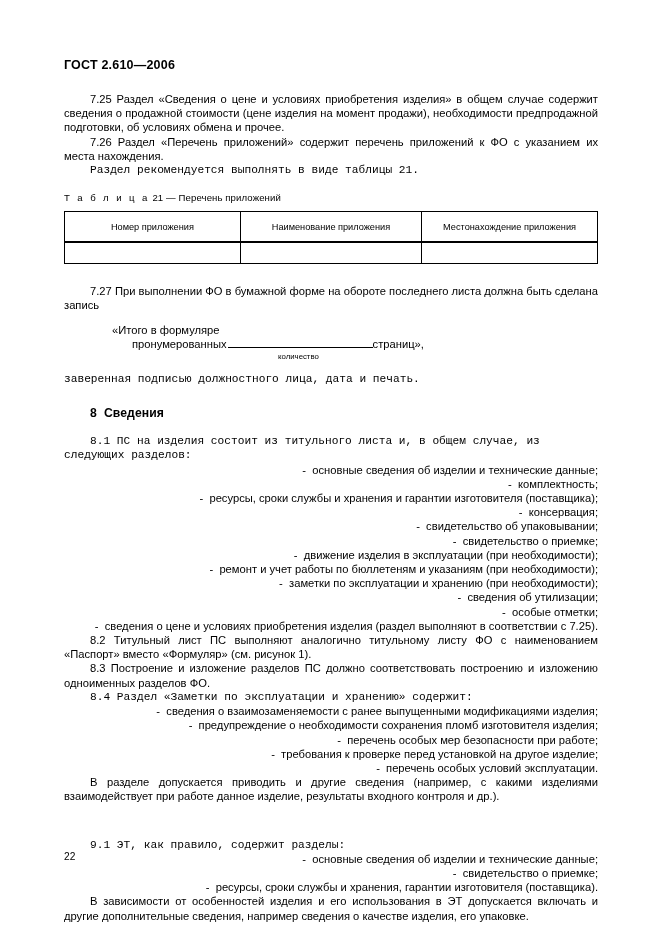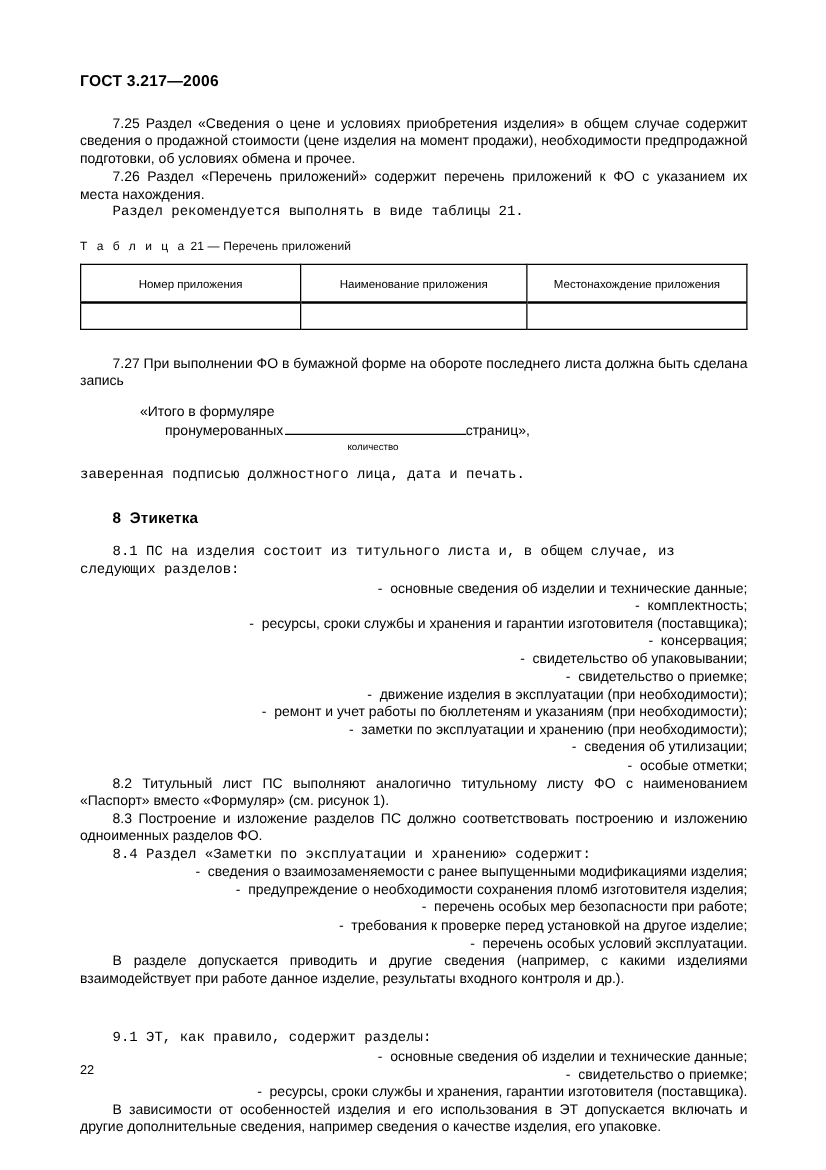--- a/index.html
+++ b/index.html
@@ -138,21 +138,21 @@
     left: 64px;
     top: 851px;
     font-size: 10.2px;
   }
 </style>
 </head>
 <body>
 
 <div class="page">
 
-  <div class="running-head">ГОСТ 3.217—2006</div>
+  <div class="running-head">ГОСТ 2.610—2006</div>
 
   <div class="content">
 
     <p class="indent">7.25  Раздел «Сведения о цене и условиях приобретения изделия» в общем случае содержит сведения о продажной стоимости (цене изделия на момент продажи), необходимости предпродажной подготовки, об условиях обмена и прочее.</p>
     <p class="indent">7.26  Раздел «Перечень приложений» содержит перечень приложений к ФО с указанием их места нахождения.</p>
     <p class="indent plain">Раздел рекомендуется выполнять в виде таблицы 21.</p>
 
     <div class="spacer-14"></div>
 
     <p class="table-caption"><span class="spaced">Т а б л и ц а</span> <span>21</span> <span>—</span> <span>Перечень приложений</span></p>
@@ -185,36 +185,37 @@
       <div class="quote-line2"><span>пронумерованных</span><span class="fill-rule"></span><span>страниц»,</span></div>
       <div class="fill-caption">количество</div>
     </div>
 
     <div class="spacer-10"></div>
 
     <p class="plain">заверенная подписью должностного лица, дата и печать.</p>
 
     <div class="spacer-20"></div>
 
-    <h2 class="section-heading"><span class="num">8</span><span>Этикетка</span></h2>
+    <h2 class="section-heading"><span class="num">8</span><span>Сведения</span></h2>
 
     <div class="spacer-14"></div>
 
     <p class="indent plain">8.1  ПС на изделия состоит из титульного листа и, в общем случае, из следующих разделов:</p>
     <p class="dash-item">-&nbsp; <span>основные сведения об изделии и технические данные;</span></p>
     <p class="dash-item">-&nbsp; <span>комплектность;</span></p>
     <p class="dash-item">-&nbsp; <span>ресурсы, сроки службы и хранения и гарантии изготовителя (поставщика);</span></p>
     <p class="dash-item">-&nbsp; <span>консервация;</span></p>
     <p class="dash-item">-&nbsp; <span>свидетельство об упаковывании;</span></p>
     <p class="dash-item">-&nbsp; <span>свидетельство о приемке;</span></p>
     <p class="dash-item">-&nbsp; <span>движение изделия в эксплуатации (при необходимости);</span></p>
     <p class="dash-item">-&nbsp; <span>ремонт и учет работы по бюллетеням и указаниям (при необходимости);</span></p>
     <p class="dash-item">-&nbsp; <span>заметки по эксплуатации и хранению (при необходимости);</span></p>
     <p class="dash-item">-&nbsp; <span>сведения об утилизации;</span></p>
     <p class="dash-item">-&nbsp; <span>особые отметки;</span></p>
+    <p class="dash-item">-&nbsp; <span>сведения о цене и условиях приобретения изделия (раздел выполняют в соответствии с 7.25).</span></p>
 
     <p class="indent">8.2  Титульный лист ПС выполняют аналогично титульному листу ФО с наименованием «Паспорт» вместо «Формуляр» (см. рисунок 1).</p>
     <p class="indent">8.3  Построение и изложение разделов ПС должно соответствовать построению и изложению одноименных разделов ФО.</p>
     <p class="indent plain">8.4  Раздел «Заметки по эксплуатации и хранению» содержит:</p>
 
     <p class="dash-item">-&nbsp; <span>сведения о взаимозаменяемости с ранее выпущенными модификациями изделия;</span></p>
     <p class="dash-item">-&nbsp; <span>предупреждение о необходимости сохранения пломб изготовителя изделия;</span></p>
     <p class="dash-item">-&nbsp; <span>перечень особых мер безопасности при работе;</span></p>
     <p class="dash-item">-&nbsp; <span>требования к проверке перед установкой на другое изделие;</span></p>
     <p class="dash-item">-&nbsp; <span>перечень особых условий эксплуатации.</span></p>

